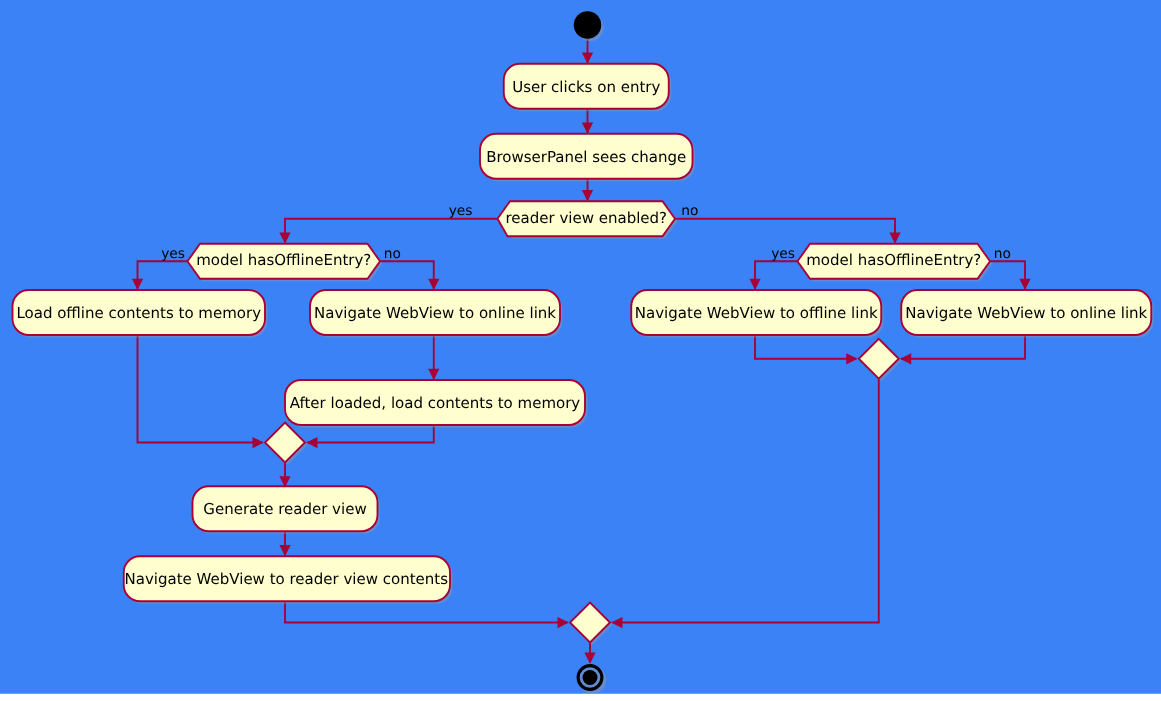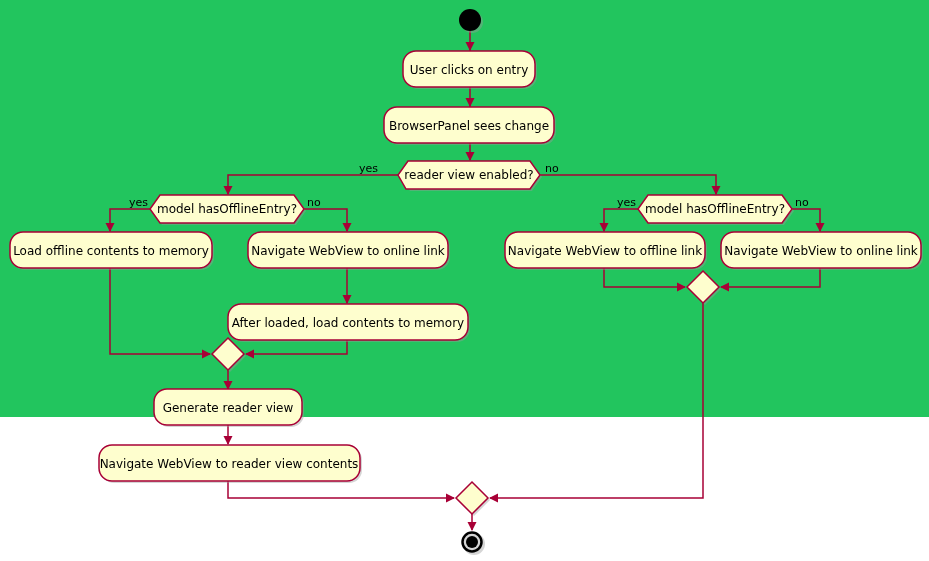--- a/index.html
+++ b/index.html
@@ -9,22 +9,22 @@
   }
   body {
     width: 929px;
     height: 561px;
     overflow: hidden;
     font-family: "DejaVu Sans", sans-serif;
   }
   #diagram-root {
     position: relative;
     width: 929px;
-    height: 417px;
-    background: #22c55e;
+    height: 555px;
+    background: #3b82f6;
   }
   svg#activity-diagram {
     display: block;
     width: 929px;
     height: 561px;
   }
   .node-shape {
     fill: #FEFECE;
     stroke: #A80036;
     stroke-width: 1.5;

